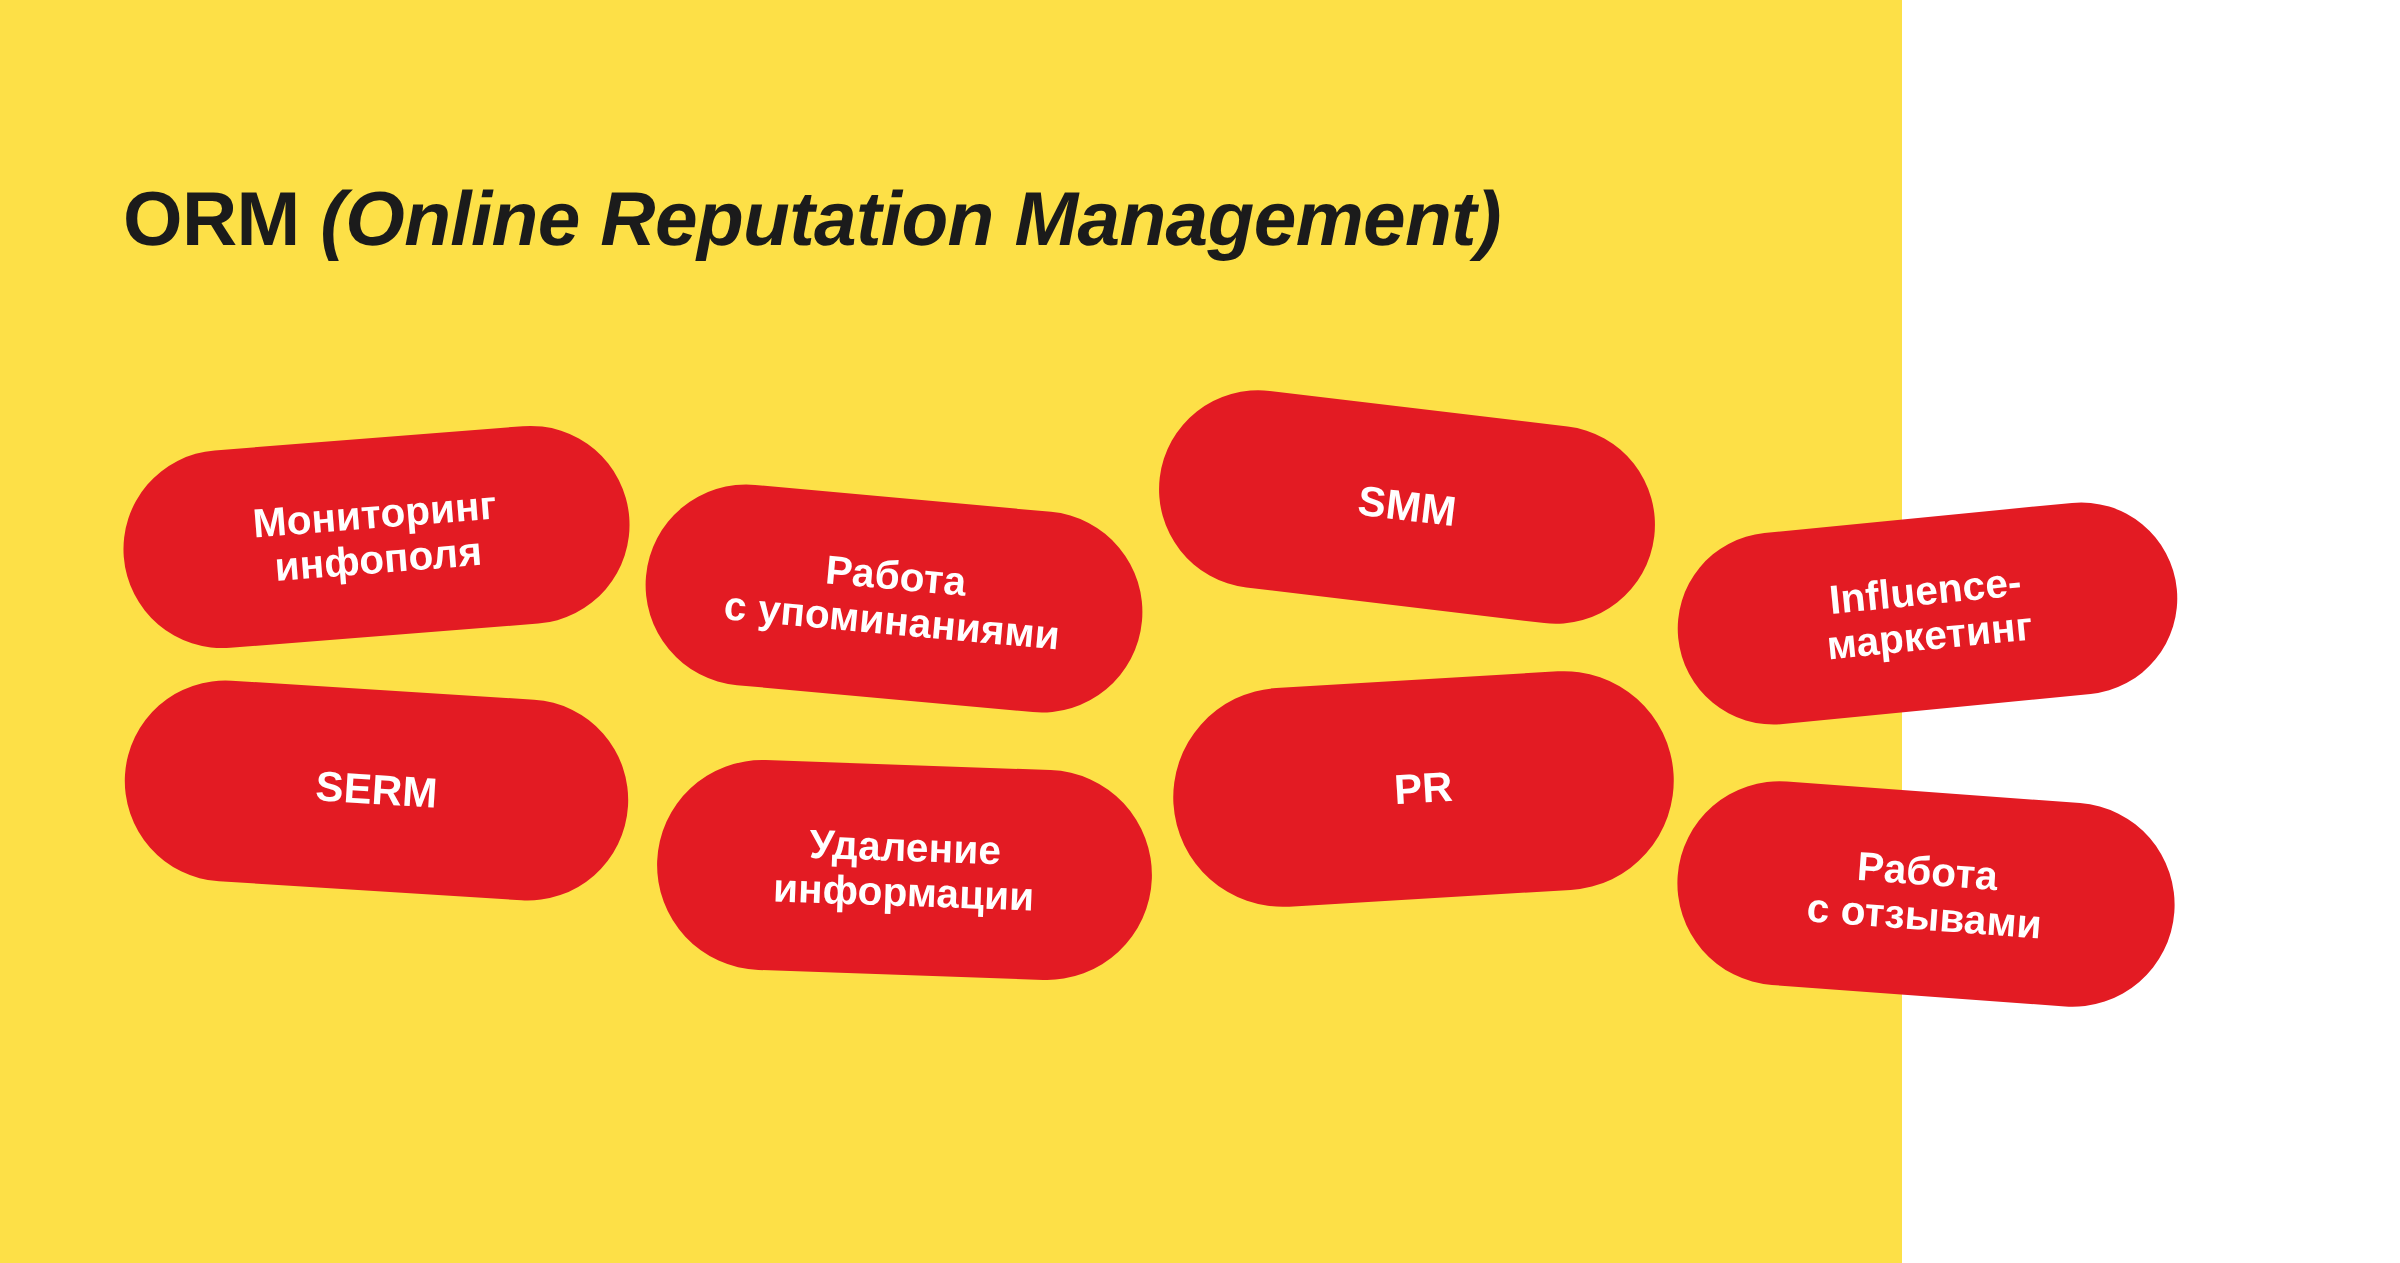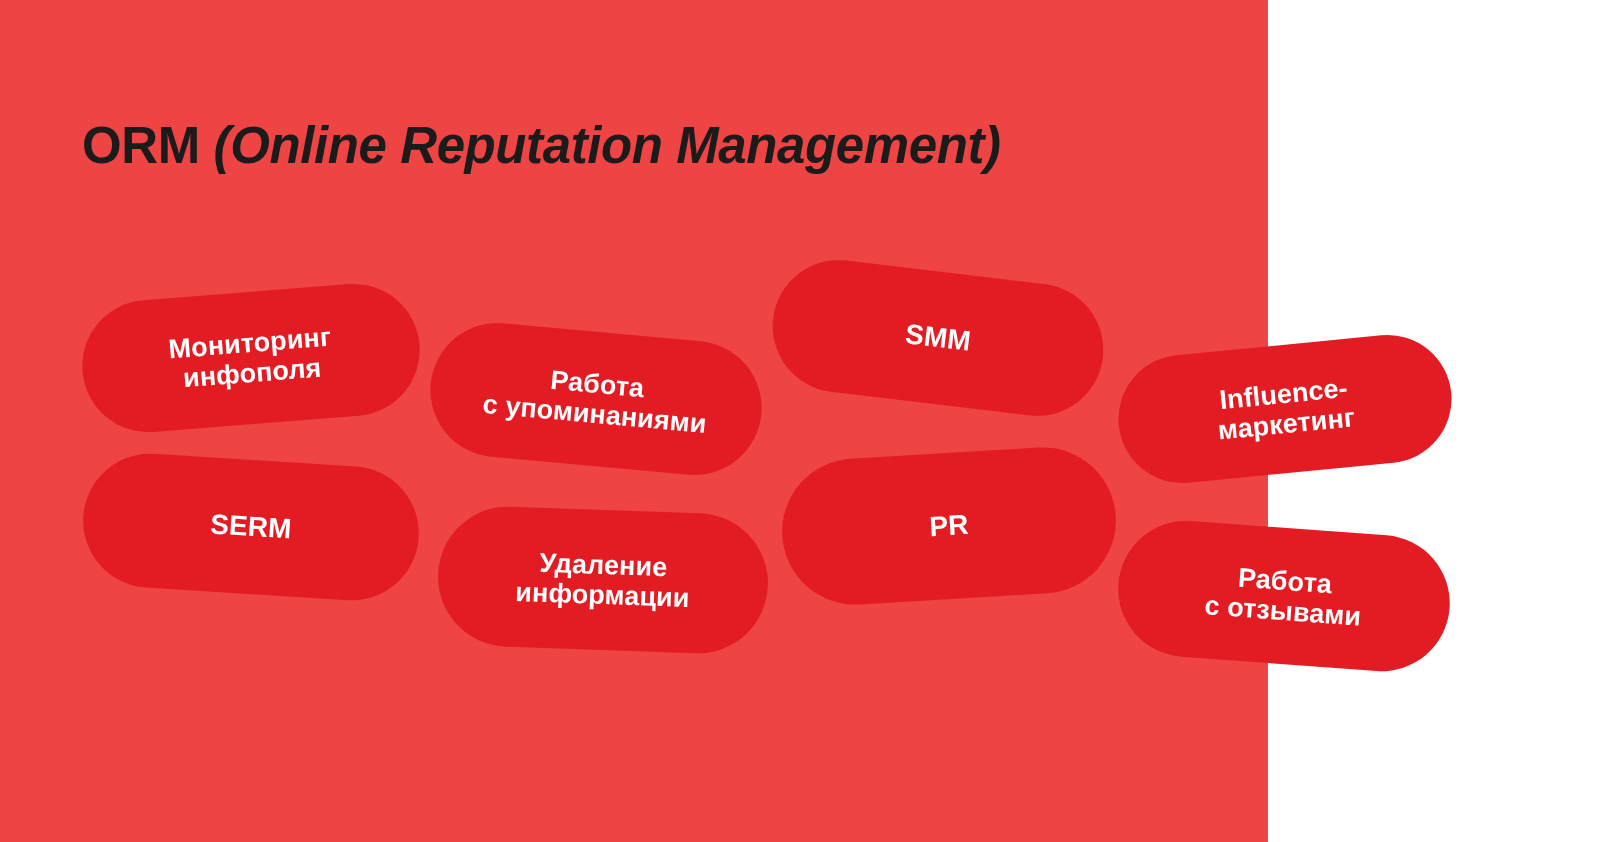--- a/index.html
+++ b/index.html
@@ -13,21 +13,21 @@
     height: 842px;
     overflow: hidden;
     font-family: "Liberation Sans", "DejaVu Sans", sans-serif;
     -webkit-font-smoothing: antialiased;
   }
 
   #slide {
     position: relative;
     width: 1268px;
     height: 842px;
-    background: #ef4444;
+    background: #fde047;
   }
 
   
   #title-block {
     position: absolute;
     left: 82px;
     top: 84px;
     white-space: nowrap;
     color: #1b1b1b;
     font-size: 51px;

